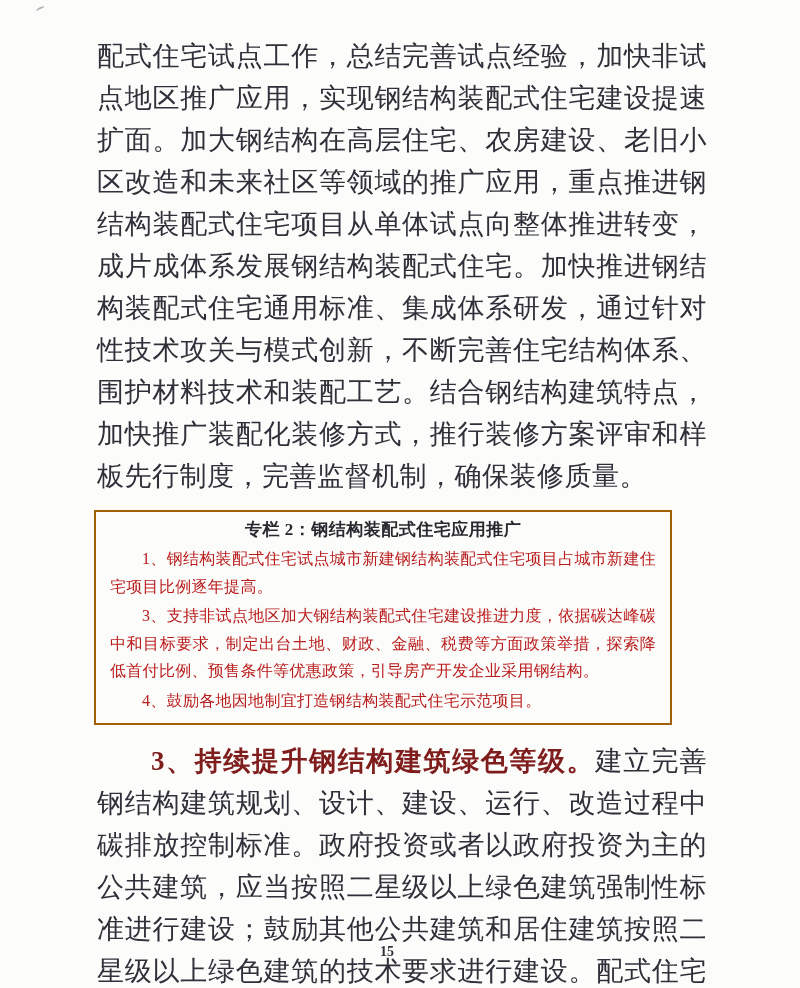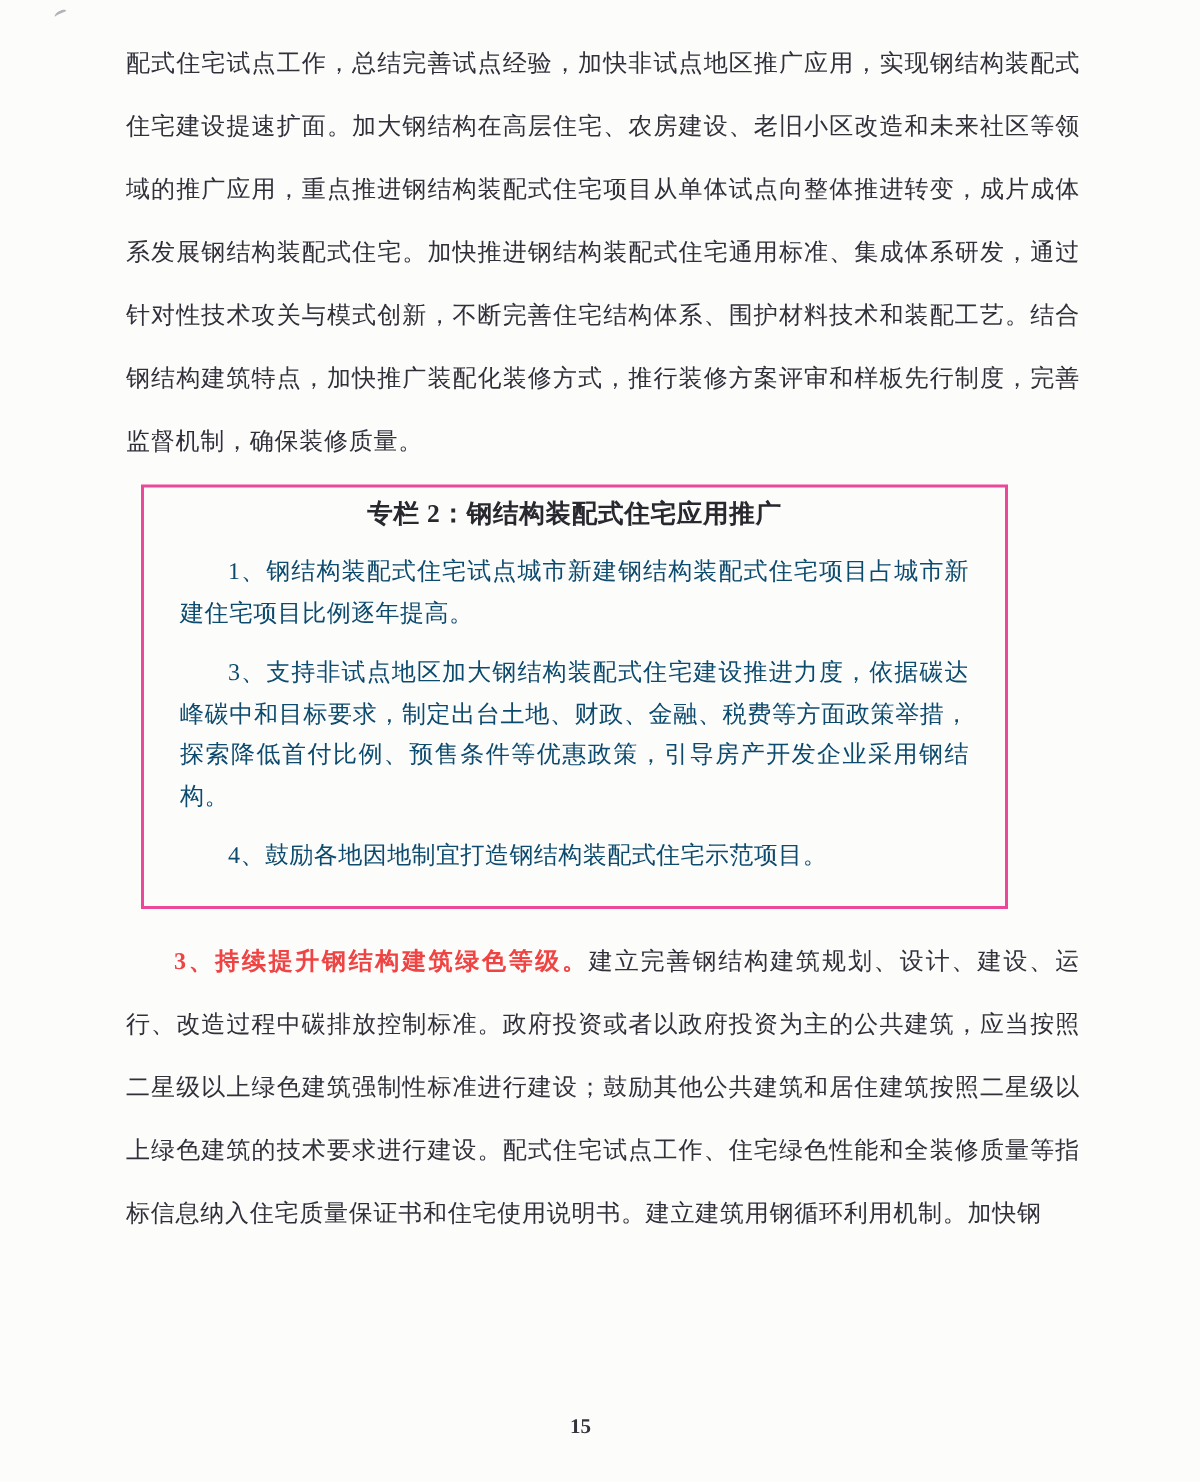--- a/index.html
+++ b/index.html
@@ -28,59 +28,59 @@
     transform: rotate(-22deg);
     opacity: 0.75;
   }
   .content {
     position: absolute;
     left: 84px;
     top: 22px;
     width: 636px;
   }
   .para {
-    margin: 0;
-    font-size: 16px;
+    margin: 13px;
+    font-size: 27px;
     line-height: 42px;
     letter-spacing: 0.5px;
     text-align: justify;
     text-justify: inter-character;
     color: #30303a;
   }
   .para.indent { text-indent: 2em; }
   .para strong {
     font-weight: bold;
     letter-spacing: 1px;
-    color: #ef4444;
+    color: #7f1d1d;
   }
   .callout-box {
     width: 578px;
     margin: 7px 0 0 10px;
-    border: 2px solid #ec4899;
+    border: 2px solid #a16207;
     padding: 4px 12px 7px 12px;
     background: #fcfcfb;
   }
   .callout-title {
     margin: 0;
     text-align: center;
     font-weight: bold;
     font-size: 17px;
     line-height: 27px;
     letter-spacing: 0.5px;
     color: #28282f;
   }
   .callout-item {
-    margin: 12px;
+    margin: 2px;
     font-size: 16px;
     line-height: 27.5px;
     letter-spacing: 0.3px;
     text-indent: 2em;
     text-align: justify;
     text-justify: inter-character;
-    color: #0c4a6e;
+    color: #b91c1c;
   }
   .para2 { margin-top: 15px; }
   .page-number {
     position: absolute;
     left: 0;
     right: 26px;
     bottom: 28px;
     text-align: center;
     font-family: Liberation Serif, serif;
     font-size: 14px;

